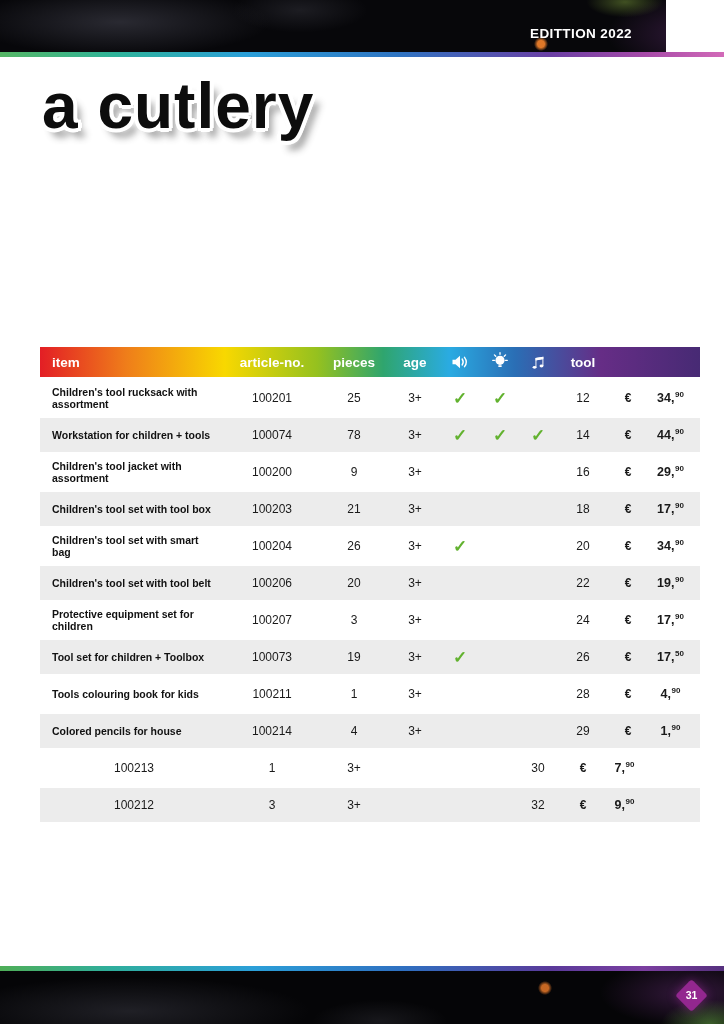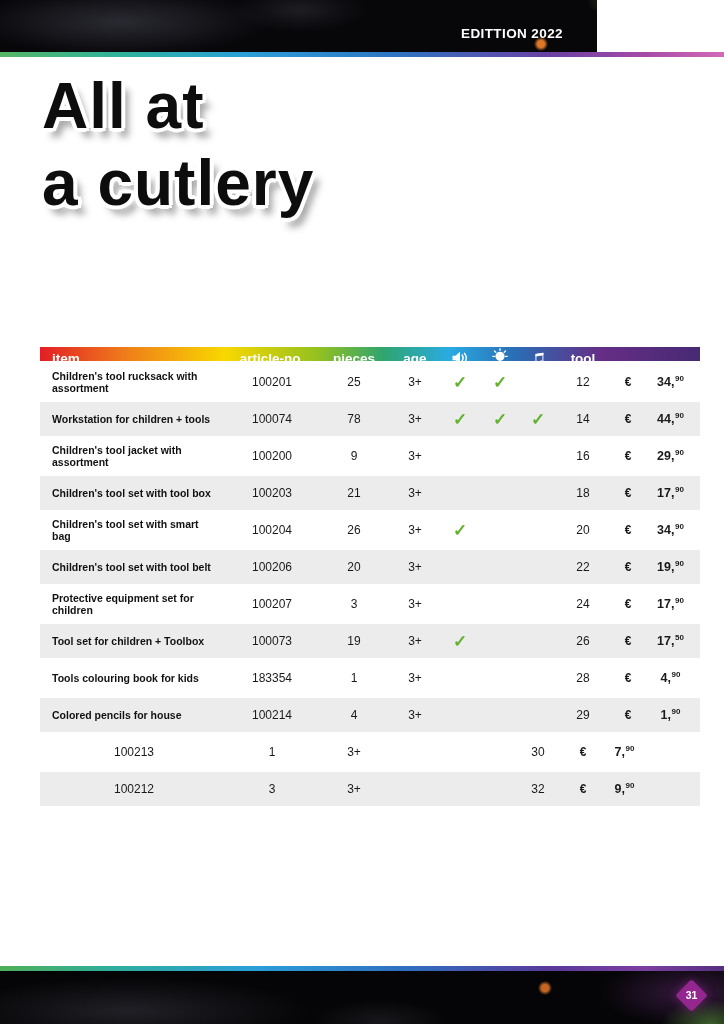--- a/index.html
+++ b/index.html
@@ -5,21 +5,21 @@
   * { box-sizing: border-box; margin: 0; padding: 0; }
   html, body { width: 724px; height: 1024px; }
   body {
     font-family: "Liberation Sans", sans-serif;
     background: #ffffff;
     position: relative;
     overflow: hidden;
   }
   
   .top-banner {
-    position: absolute; left: 0; top: 0; width: 597px; height: 52px;
+    position: absolute; left: 0; top: 0; width: 666px; height: 52px;
     background:
       radial-gradient(circle at 541px 44px, rgba(233,125,42,.95) 0 3.5px, rgba(233,125,42,0) 7px),
       radial-gradient(ellipse 55px 22px at 625px 2px, rgba(150,190,70,.40), transparent 70%),
       radial-gradient(ellipse 130px 55px at 705px 34px, rgba(130,60,150,.38), transparent 75%),
       radial-gradient(ellipse 200px 45px at 120px 22px, rgba(70,70,82,.55), transparent 75%),
       radial-gradient(ellipse 90px 30px at 300px 10px, rgba(50,50,58,.5), transparent 75%),
       #07070a;
   }
   .edition {
     position: absolute; right: 34px; top: 26px;
@@ -46,21 +46,21 @@
   }
   .title .line { display: block; }
   
   .table { position: absolute; left: 40px; top: 347px; width: 660px; }
   .thead, .row {
     display: grid;
     grid-template-columns: 188px 88px 76px 46px 44px 36px 40px 50px 40px 52px;
     align-items: center;
   }
   .thead {
-    height: 14px; margin-bottom: 4px;
+    height: 30px; margin-bottom: 4px;
     background: linear-gradient(90deg,
       #e31e25 0%, #ef7d1a 13%, #f8d800 28%, #95c11f 42%, #2fa56e 52%,
       #2aabe2 62%, #2a6eb5 72%, #662d86 85%, #472a74 100%);
     color: #ffffff; font-size: 13.5px; font-weight: bold;
   }
   .th-item { padding-left: 12px; }
   .c { text-align: center; justify-self: stretch; }
   .icon-cell { display: flex; justify-content: center; align-items: center; }
   .icon-cell svg { display: block; }
   .row { min-height: 34px; margin-bottom: 3px; font-size: 12px; color: #1a1a1a; }
@@ -100,21 +100,20 @@
 <body>
 
 <div class="page">
 
   <header class="top-banner">
     <span class="edition">EDITTION 2022</span>
   </header>
   <div class="stripe stripe-top"></div>
 
   <h1 class="title">
-    <span class="line">All at</span>
     <span class="line">a cutlery</span>
   </h1>
 
   <section class="table">
     <div class="thead">
       <span class="th th-item">item</span>
       <span class="th c">article-no.</span>
       <span class="th c">pieces</span>
       <span class="th c">age</span>
       <span class="th icon-cell">
@@ -249,21 +248,21 @@
     <span class="cell c check">✓</span>
     <span class="cell c check"></span>
     <span class="cell c check"></span>
     <span class="cell c">26</span>
     <span class="cell c euro">€</span>
     <span class="cell price"><span>17,</span><sup>50</sup></span>
   </div>
 
   <div class="row">
     <span class="cell item">Tools colouring book for kids</span>
-    <span class="cell c">183354</span>
+    <span class="cell c">100211</span>
     <span class="cell c">1</span>
     <span class="cell c">3+</span>
     <span class="cell c check"></span>
     <span class="cell c check"></span>
     <span class="cell c check"></span>
     <span class="cell c">28</span>
     <span class="cell c euro">€</span>
     <span class="cell price"><span>4,</span><sup>90</sup></span>
   </div>
 

